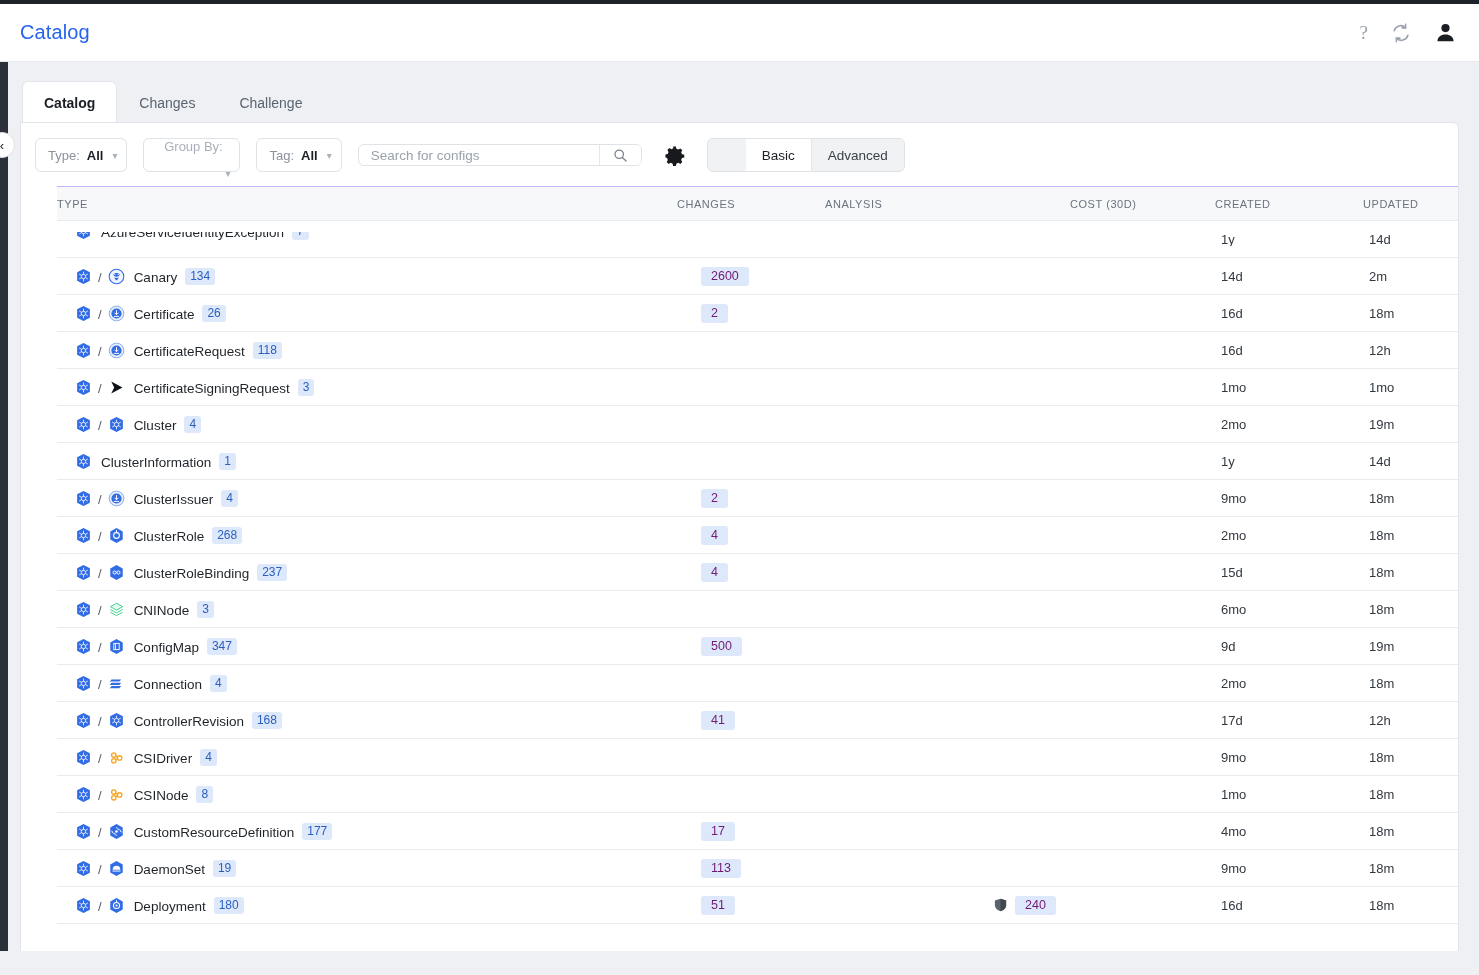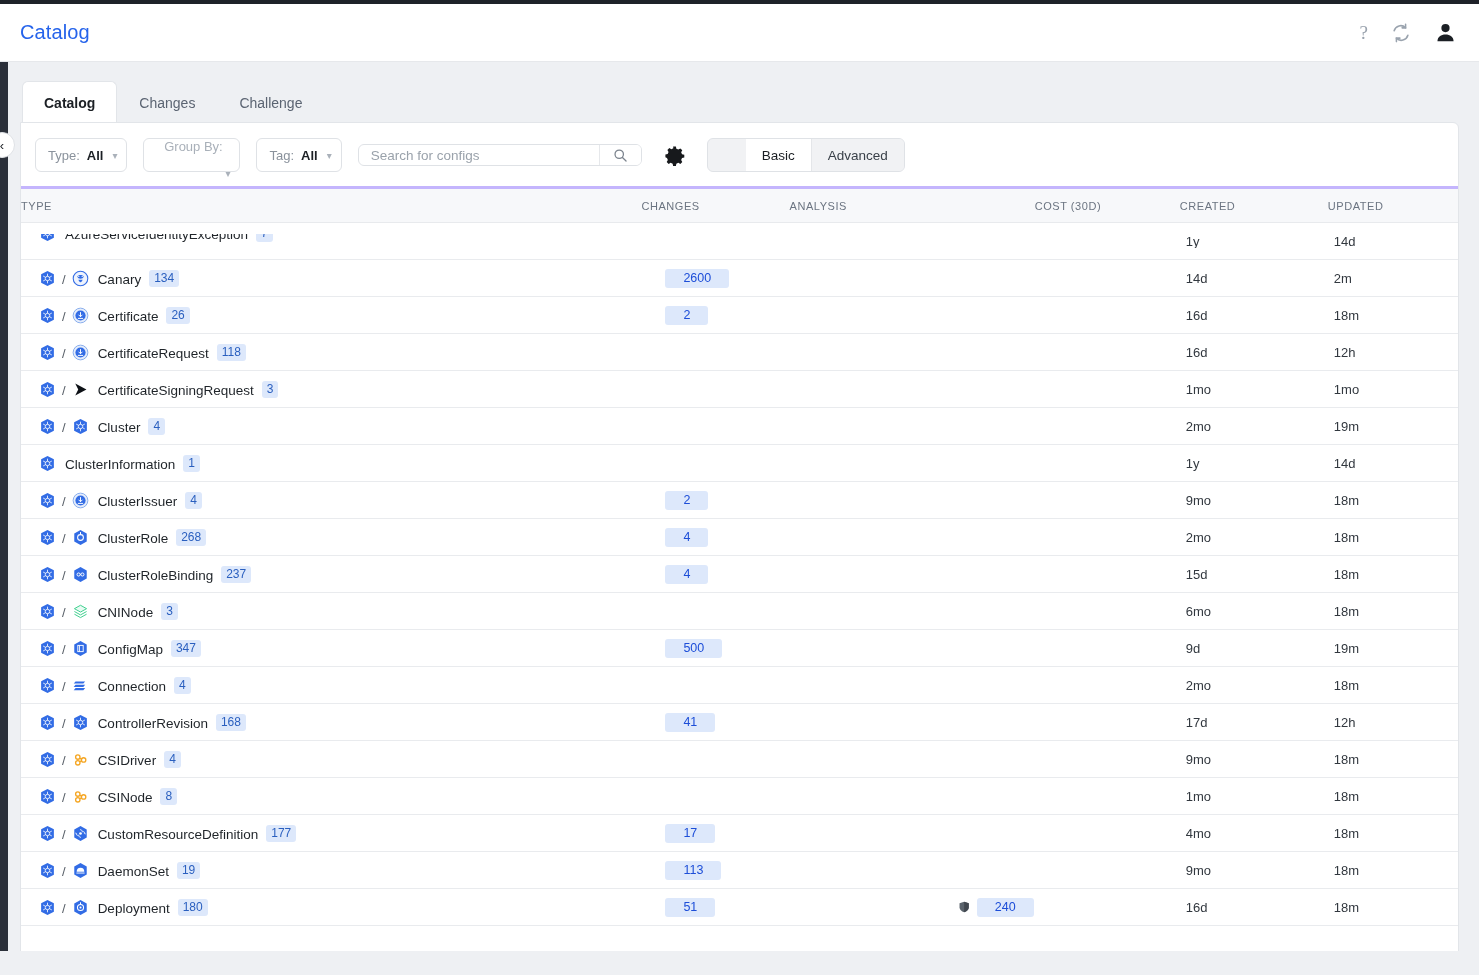--- a/index.html
+++ b/index.html
@@ -141,21 +141,22 @@
     background: #f1f2f4;
   }
   .seg-item.active { background: #fff; color: #1b1f24; }
   .seg-item + .seg-item { border-left: 1px solid #e4e6e9; }
 
   
   .table-scroll {
     position: relative;
     height: 757px;
     overflow: hidden;
-    border-top: 3px solid #c4b5fd;
+    border-top: 1px solid #c4b5fd;
+    margin-left: 36px;
   }
   table.catalog {
     width: 100%; border-collapse: collapse; table-layout: fixed;
   }
   table.catalog thead th {
     background: #f7f8fa;
     font-size: 11px; font-weight: 400; color: #6b7481;
     letter-spacing: .55px;
     text-align: left;
     padding: 11px 0 10px 0;
@@ -186,22 +187,22 @@
     white-space: nowrap;
   }
   .badge {
     display: inline-block; margin-left: 8px;
     background: #dde8fb; color: #2a5fbf;
     font-size: 12px; padding: 1px 5px; border-radius: 3px;
     line-height: 15px;
   }
   .num-badge {
     display: inline-block;
-    background: #dde8fb; color: #1d4ed8;
-    font-size: 12.5px; padding: 2px 18px; border-radius: 3px;
+    background: #dde8fb; color: #701a75;
+    font-size: 12.5px; padding: 2px 10px; border-radius: 3px;
     line-height: 15px;
   }
   td.changes-cell { padding-left: 24px; }
   td.analysis-cell { padding-left: 0; }
   .analysis-inner { display: flex; align-items: center; gap: 7px; padding-left: 168px; }
   td.cost-cell { text-align: right; padding-right: 12px; }
   td.created-cell { padding-left: 6px; color: #32383f; }
   td.updated-cell { padding-left: 6px; color: #32383f; }
 
   

